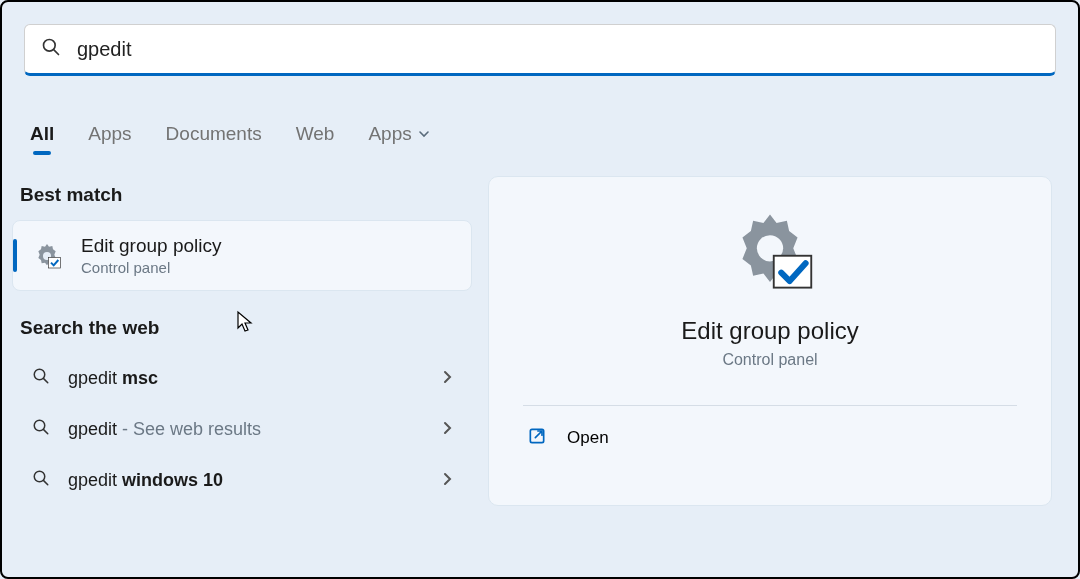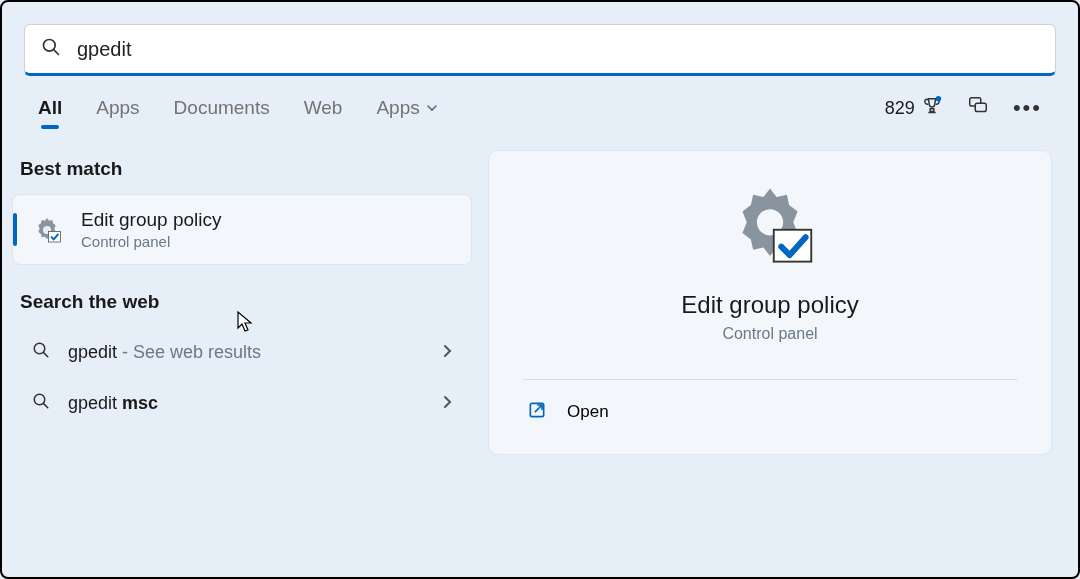--- a/index.html
+++ b/index.html
@@ -29,22 +29,22 @@
       border: none;
       outline: none;
       font-size: 20px;
       flex: 1;
       color: #222;
       font-family: inherit;
     }
     .tabs-row {
       display: flex;
       align-items: center;
-      padding: 0 36px;
-      margin-top: 12px;
+      padding: 0 28px;
+      margin-top: 38px;
       height: 40px;
     }
     .tab {
       font-size: 19px;
       color: #737373;
       margin-right: 34px;
       cursor: pointer;
       position: relative;
       display: flex;
       align-items: center;
@@ -187,41 +187,20 @@
   <div class="tab">Documents</div>
   <div class="tab">Web</div>
   <div class="tab">
     <span>Apps</span>
     <span>
       <svg width="12" height="12" viewBox="0 0 12 12">
           <path d="M2 4 L6 8 L10 4" stroke="#5a6b7b" stroke-width="1.6" fill="none" stroke-linecap="round"></path>
         </svg>
     </span>
   </div>
-  <div class="tabs-right">
-    <div class="points">
-      <span>829</span>
-      <span>
-        <svg width="22" height="22" viewBox="0 0 24 24" fill="none">
-          <path d="M8 4h8l-1 6a3 3 0 01-6 0L8 4z" stroke="#333" stroke-width="1.6"></path>
-          <path d="M8 5H5a3 3 0 003 5M16 5h3a3 3 0 01-3 5" stroke="#333" stroke-width="1.6"></path>
-          <rect x="10" y="15" width="4" height="3" stroke="#333" stroke-width="1.6"></rect>
-          <line x1="8" y1="19" x2="16" y2="19" stroke="#333" stroke-width="1.6"></line>
-          <circle cx="19" cy="4" r="3" fill="#0067c0"></circle>
-        </svg>
-      </span>
-    </div>
-    <span>
-      <svg width="22" height="22" viewBox="0 0 24 24" fill="none">
-        <rect x="3" y="3" width="12" height="9" rx="2" stroke="#333" stroke-width="1.6"></rect>
-        <rect x="9" y="9" width="12" height="9" rx="2" stroke="#333" stroke-width="1.6" fill="#e6eef7"></rect>
-      </svg>
-    </span>
-    <span class="more-dots">•••</span>
-  </div>
 </div>
 
 <div class="content">
   <div class="left-col">
     <div class="section-head">Best match</div>
     <div class="best-match">
       <span>
         <svg class="gear-svg" width="32" height="32" viewBox="0 0 48 48">
           <path d="M24 6l3 4 5-1 1 5 4 3-2 5 2 5-4 3-1 5-5-1-3 4-3-4-5 1-1-5-4-3 2-5-2-5 4-3 1-5 5 1 3-4z" fill="#8a949e"></path>
           <circle cx="24" cy="24" r="6" fill="#e6eef7"></circle>
@@ -238,46 +217,62 @@
     <div class="section-head" style="margin-top:26px">Search the web</div>
 
     <div class="web-item">
       <span>
         <svg width="18" height="18" viewBox="0 0 24 24" fill="none">
             <circle cx="10" cy="10" r="7" stroke="#333" stroke-width="2"></circle>
             <line x1="15.5" y1="15.5" x2="21" y2="21" stroke="#333" stroke-width="2" stroke-linecap="round"></line>
           </svg>
       </span>
       <span>
-        <span>gpedit</span><span class="hint"> - See web results</span>
+        <span>gpedit </span><b>msc</b>
       </span>
       <span class="chev">
         <svg width="10" height="14" viewBox="0 0 10 14">
             <path d="M3 2l5 5-5 5" stroke="#555" stroke-width="2" fill="none" stroke-linecap="round"></path>
           </svg>
       </span>
     </div>
 
     <div class="web-item">
       <span>
         <svg width="18" height="18" viewBox="0 0 24 24" fill="none">
             <circle cx="10" cy="10" r="7" stroke="#333" stroke-width="2"></circle>
             <line x1="15.5" y1="15.5" x2="21" y2="21" stroke="#333" stroke-width="2" stroke-linecap="round"></line>
           </svg>
       </span>
       <span>
-        <span>gpedit </span><b>msc</b>
+        <span>gpedit</span><span class="hint"> - See web results</span>
       </span>
       <span class="chev">
         <svg width="10" height="14" viewBox="0 0 10 14">
             <path d="M3 2l5 5-5 5" stroke="#555" stroke-width="2" fill="none" stroke-linecap="round"></path>
           </svg>
       </span>
     </div>
 
+    <div class="web-item">
+      <span>
+        <svg width="18" height="18" viewBox="0 0 24 24" fill="none">
+            <circle cx="10" cy="10" r="7" stroke="#333" stroke-width="2"></circle>
+            <line x1="15.5" y1="15.5" x2="21" y2="21" stroke="#333" stroke-width="2" stroke-linecap="round"></line>
+          </svg>
+      </span>
+      <span>
+        <span>gpedit </span><b>windows 10</b>
+      </span>
+      <span class="chev">
+        <svg width="10" height="14" viewBox="0 0 10 14">
+            <path d="M3 2l5 5-5 5" stroke="#555" stroke-width="2" fill="none" stroke-linecap="round"></path>
+          </svg>
+      </span>
+    </div>
   </div>
 
   <div class="right-pane">
     <span>
       <svg class="gear-svg" width="90" height="90" viewBox="0 0 48 48">
         <path d="M24 4l3.5 4.5 5.5-1.2 1.2 5.5 4.5 3.5-2.3 5.7 2.3 5.7-4.5 3.5-1.2 5.5-5.5-1.2L24 40l-3.5-4.5-5.5 1.2-1.2-5.5-4.5-3.5 2.3-5.7-2.3-5.7 4.5-3.5 1.2-5.5 5.5 1.2L24 4z" fill="#8a949e"></path>
         <circle cx="24" cy="22" r="7" fill="#f3f7fc"></circle>
         <rect x="26" y="26" width="20" height="17" fill="#fff" stroke="#333" stroke-width="1"></rect>
         <path d="M30 35l4.5 4.5L43 30" stroke="#0067c0" stroke-width="3.2" fill="none" stroke-linecap="round" stroke-linejoin="round"></path>
       </svg>

